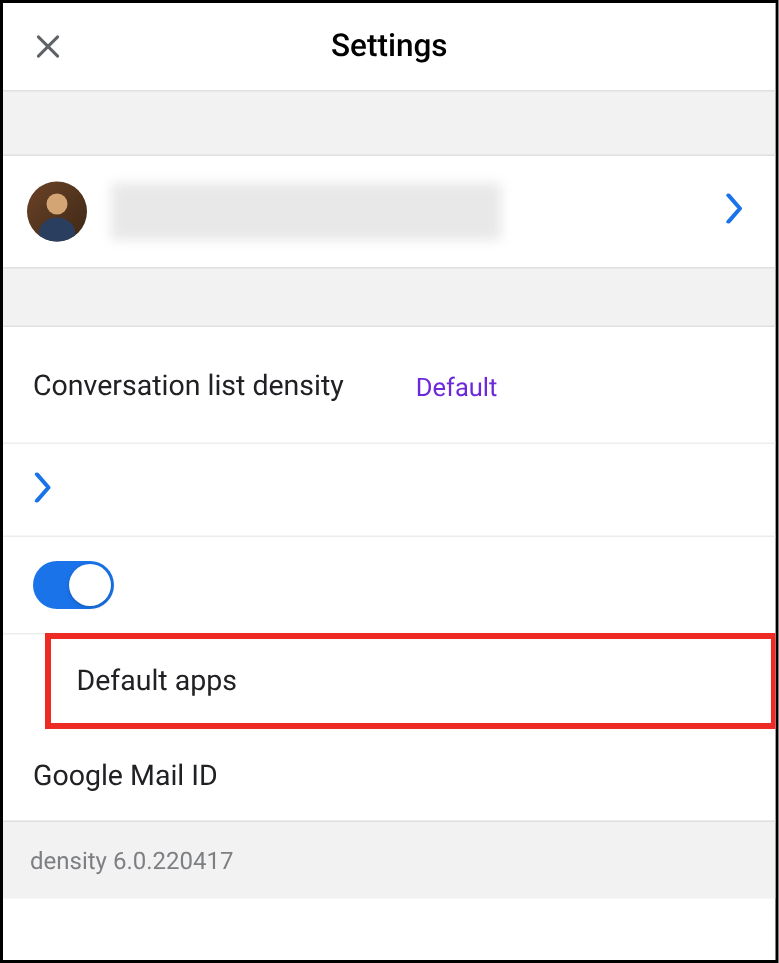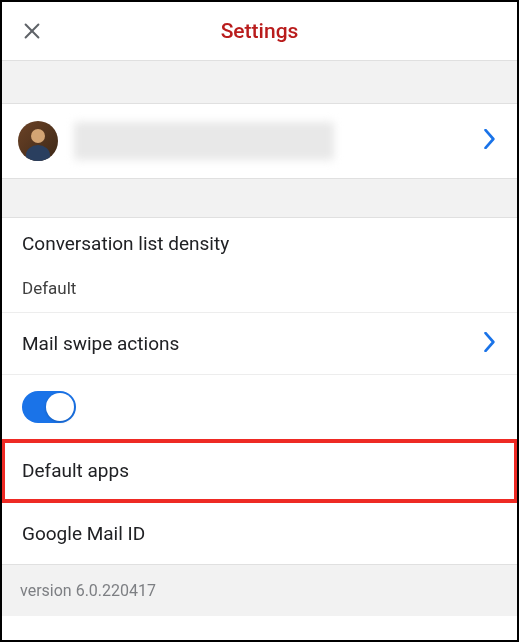--- a/index.html
+++ b/index.html
@@ -27,21 +27,21 @@
       justify-content: center;
       cursor: pointer;
       color: #5f6368;
     }
     .header-title {
       position: absolute;
       left: 50%;
       transform: translateX(-50%);
       font-size: 21px;
       font-weight: 500;
-      color: #b91c1c;
+      color: #000000;
     }
     .spacer {
       height: 44px;
       background: #f2f2f2;
       border-top: 1px solid #e0e0e0;
       border-bottom: 1px solid #e0e0e0;
     }
     .spacer-small {
       height: 40px;
       background: #f2f2f2;
@@ -112,24 +112,25 @@
       min-height: 62px;
     }
     .list-item-tall { padding: 14px 20px; min-height: 78px; }
     .list-item-label {
       font-size: 19px;
       color: #202124;
       font-weight: 400;
     }
     .list-item-sub {
       font-size: 17px;
-      color: #404040;
+      color: #6d28d9;
       margin-top: 4px;
-    }
-    .list-item-col { display: flex; flex-direction: column; gap: 19px; }
+      margin-left: 48px;
+    }
+    .list-item-col { display: flex; flex-direction: row; }
     .toggle {
       width: 54px;
       height: 32px;
       background: #1a73e8;
       border-radius: 16px;
       position: relative;
       cursor: pointer;
       flex-shrink: 0;
     }
     .toggle-thumb {
@@ -138,20 +139,21 @@
       top: 2px;
       width: 28px;
       height: 28px;
       background: #fff;
       border-radius: 50%;
       box-shadow: 0 1px 3px rgba(0,0,0,0.2);
     }
     .highlight {
       outline: 4px solid #ee2a24;
       outline-offset: -3px;
+      margin-left: 29px;
     }
     .version-bar {
       height: 52px;
       background: #f2f2f2;
       border-top: 1px solid #e0e0e0;
       padding: 16px 18px 0;
       font-size: 16px;
       color: #7d7f83;
     }
   </style>
@@ -183,21 +185,20 @@
 <div class="spacer-small"></div>
 
 <div class="list-item list-item-tall">
   <div class="list-item-col">
     <span class="list-item-label">Conversation list density</span>
     <span class="list-item-sub">Default</span>
   </div>
 </div>
 
 <div class="list-item">
-  <span class="list-item-label">Mail swipe actions</span>
   <span class="chevron" style="position:static">
     <svg width="14" height="20" viewBox="0 0 10 18" fill="none" stroke="#1a73e8" stroke-width="2.4" stroke-linecap="round" stroke-linejoin="round">
       <polyline points="1,1 8,9 1,17"></polyline>
     </svg>
   </span>
 </div>
 
 <div class="list-item">
   <div class="toggle">
     <div class="toggle-thumb"></div>
@@ -206,14 +207,14 @@
 
 <div class="list-item highlight">
   <span class="list-item-label">Default apps</span>
 </div>
 
 <div class="list-item" style="border-bottom:none">
   <span class="list-item-label">Google Mail ID</span>
 </div>
 
 <div class="version-bar">
-  <span>version 6.0.220417</span>
+  <span>density 6.0.220417</span>
 </div>
 
 </body></html>

